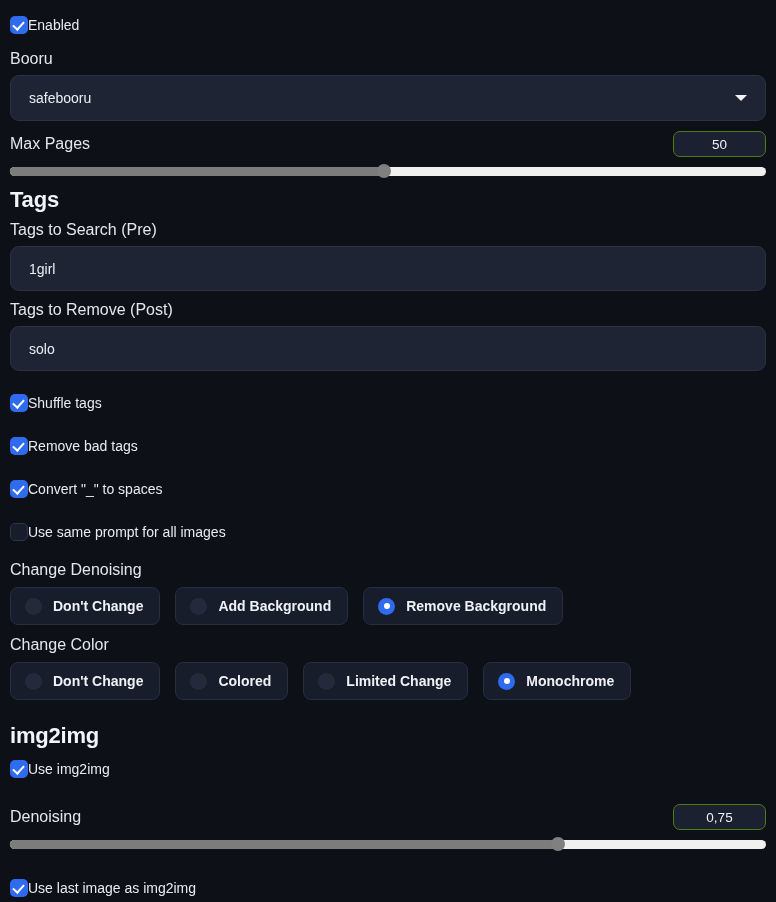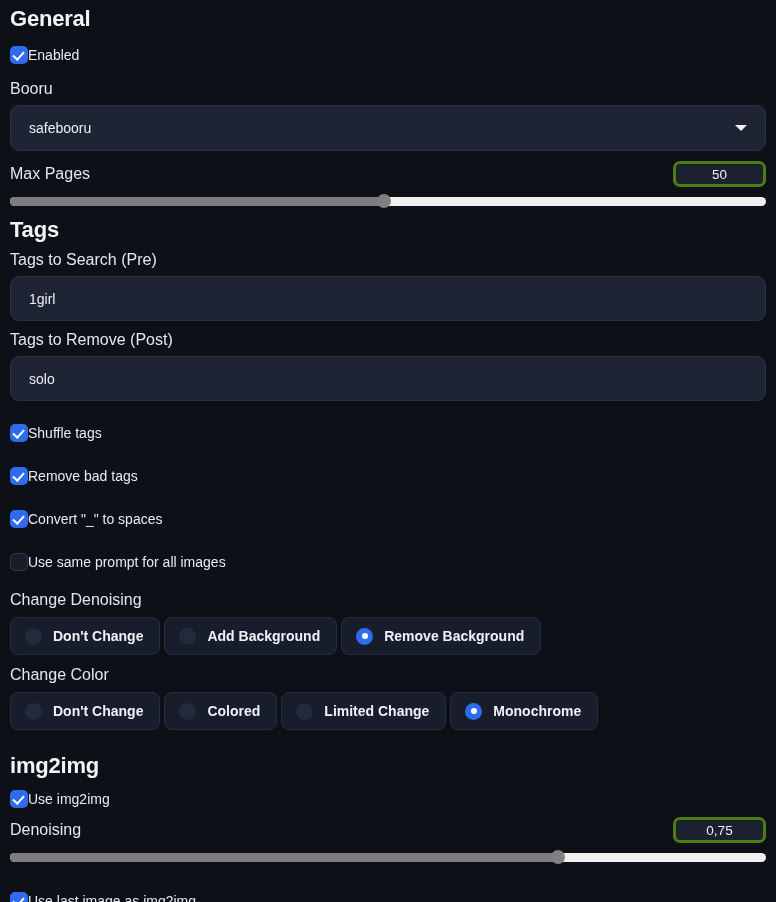--- a/index.html
+++ b/index.html
@@ -114,21 +114,21 @@
   .slider-head {
     display: flex;
     align-items: center;
     justify-content: space-between;
     height: 26px;
   }
   .numbox {
     width: 93px;
     height: 26px;
     background: #1b2130;
-    border: 3px solid #4d7c0f;
+    border: 1px solid #4d7c0f;
     border-radius: 7px;
     display: flex;
     align-items: center;
     justify-content: center;
     font-size: 13.5px;
     color: #eef0f5;
   }
   .slider {
     position: relative;
     height: 14px;
@@ -157,21 +157,21 @@
     width: 14px;
     height: 14px;
     border-radius: 50%;
     background: #808080;
     transform: translateX(-7px);
   }
 
   
   .radio-group {
     display: flex;
-    gap: 4px;
+    gap: 15px;
     height: 38px;
   }
   .pill {
     height: 38px;
     background: #171d2b;
     border: 1px solid #272e3f;
     border-radius: 8px;
     display: flex;
     align-items: center;
     gap: 11px;
@@ -200,21 +200,20 @@
     color: #eff1f6;
     line-height: 1;
     white-space: nowrap;
   }
 </style>
 </head>
 <body>
 
 <div class="page">
 
-  <div class="section-title h-general">General</div>
 
   <div class="check-row" style="margin-top:14px">
     <span class="cbox on"></span>
     <span class="check-label">Enabled</span>
   </div>
 
   <div class="field-label" style="margin-top:15px">Booru</div>
 
   <div class="select" style="margin-top:8px">
     <span class="select-value">safebooru</span>
@@ -298,21 +297,21 @@
     </div>
   </div>
 
   <div class="section-title h-img2img">img2img</div>
 
   <div class="check-row" style="margin-top:11px">
     <span class="cbox on"></span>
     <span class="check-label">Use img2img</span>
   </div>
 
-  <div class="slider-head" style="margin-top:7px">
+  <div class="slider-head" style="margin-top:24px">
     <span class="field-label">Denoising</span>
     <span class="numbox">0,75</span>
   </div>
 
   <div class="slider" style="margin-top:7px">
     <div class="track"></div>
     <div class="fill" id="fill-denoise" style="width: 72.5%;"></div>
     <div class="thumb" id="thumb-denoise" style="left: 72.5%;"></div>
   </div>
 

